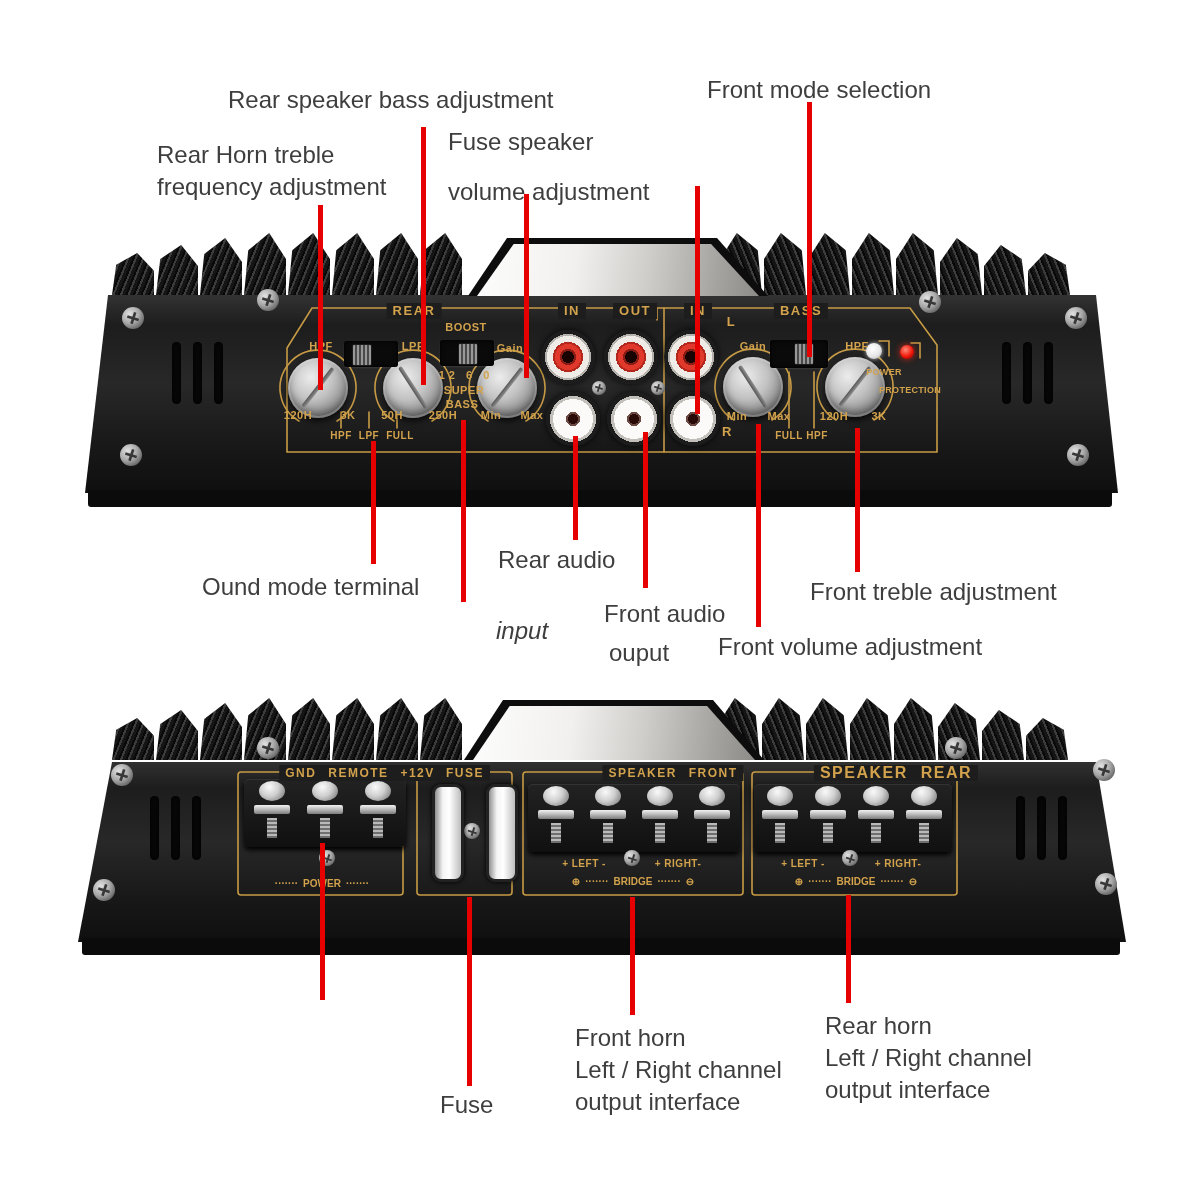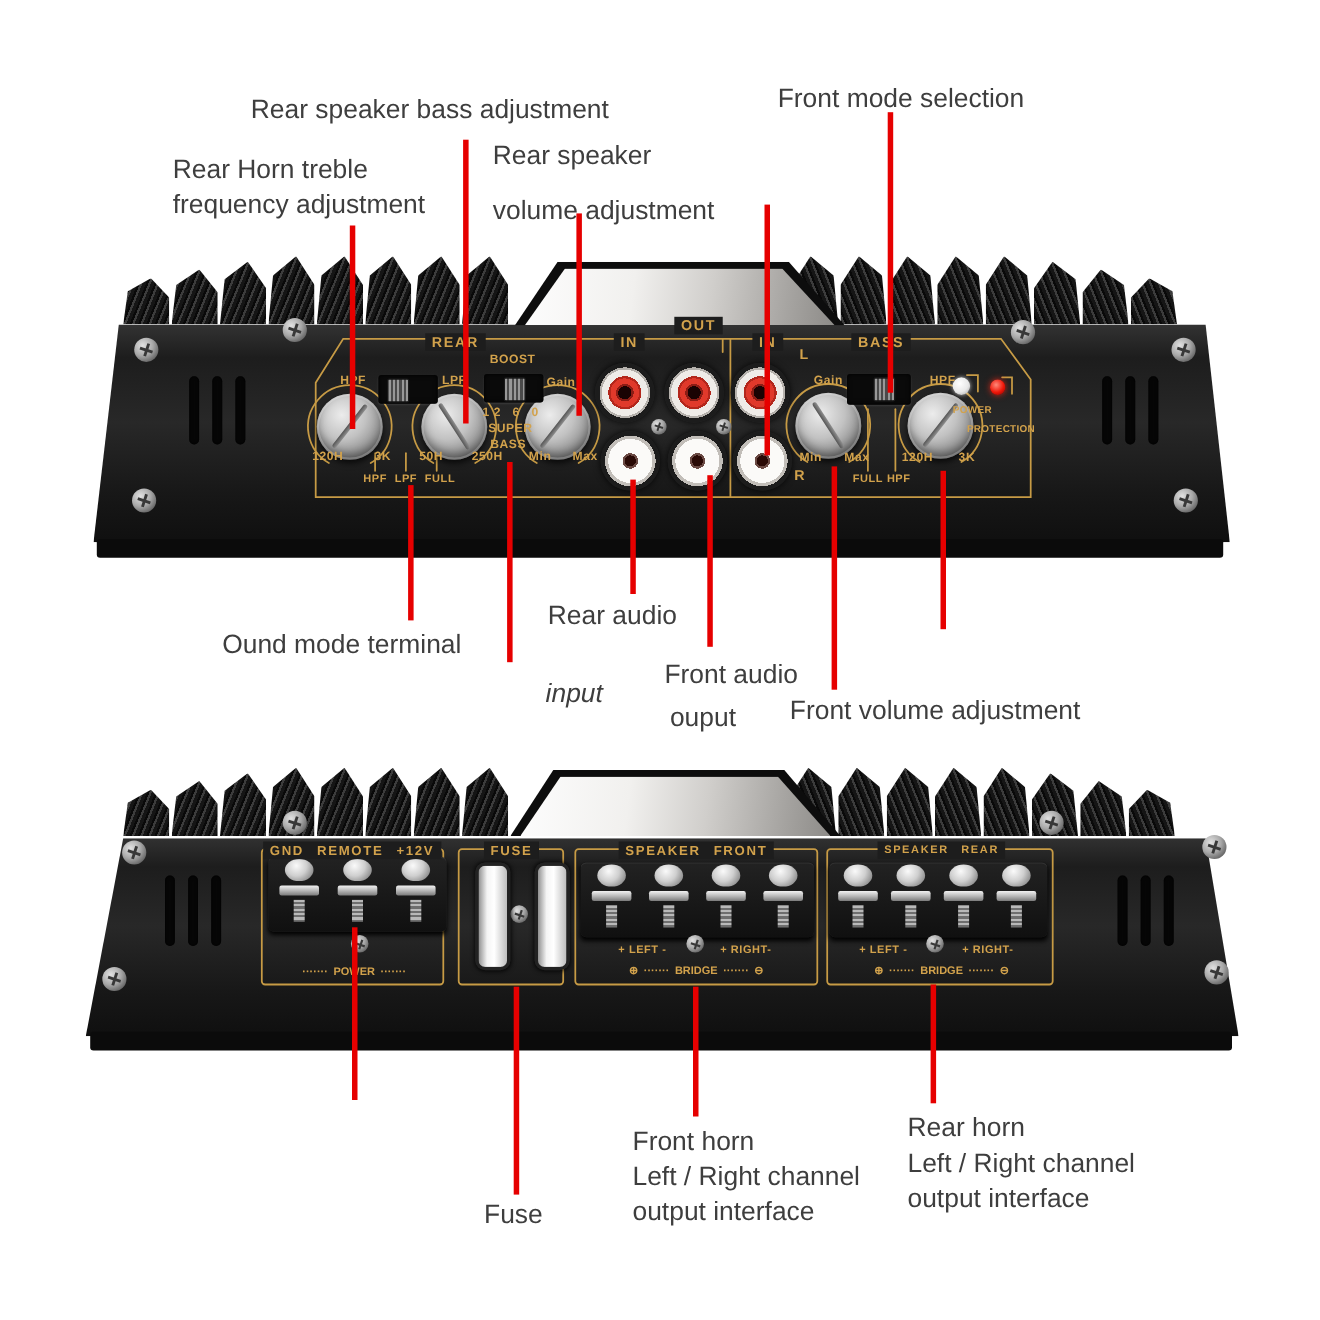--- a/index.html
+++ b/index.html
@@ -55,21 +55,21 @@
       background:repeating-linear-gradient(180deg,#b9b9b9 0 2px,#6e6e6e 2px 4px);}
   .fuse{position:absolute;width:26px;height:92px;border-radius:9px;border:3px solid #222;z-index:12;
       background:linear-gradient(90deg,#8f8f8f,#f4f4f4 30%,#fff 55%,#bdbdbd);box-shadow:0 0 5px #000;}
   
   .ghd{position:absolute;transform:translateX(-50%);font-weight:bold;font-size:13px;line-height:16px;
       color:var(--gold);background:#1d1d1d;padding:0 6px;letter-spacing:1.5px;white-space:nowrap;z-index:13;}
   .glb{position:absolute;transform:translateX(-50%);font-weight:bold;font-size:11px;line-height:12px;
       color:var(--gold);white-space:nowrap;z-index:13;letter-spacing:.5px;}
   .gls{font-size:10px;}
   .glt{font-size:9px;letter-spacing:.3px;}
-  .wsp{word-spacing:7px;}
+  .wsp{word-spacing:7px;margin-left:40px;}
   .brg{position:absolute;transform:translateX(-50%);display:flex;align-items:center;gap:5px;
       font-weight:bold;font-size:10px;color:var(--gold);z-index:13;white-space:nowrap;}
   .goldsvg{position:absolute;left:0;top:0;z-index:10;}
 </style>
 </head>
 <body>
 
 <div class="canvas">
 
   <div>
@@ -130,21 +130,21 @@
         <path d="M488,421 A38,38 0 1 1 526,421"></path>
         <path d="M734,420 A38,38 0 1 1 772,420"></path>
         <path d="M836,420 A38,38 0 1 1 874,420"></path>
         <path d="M879,341 H889 V356"></path>
           <path d="M911,343 H920 V358"></path>
       </g>
     </svg>
 
     <span class="ghd" style="left:414px;top:303px;">REAR</span>
     <span class="ghd" style="left:572px;top:303px;">IN</span>
-    <span class="ghd" style="left:635px;top:288px;text-align:center;">OUT</span>
+    <span class="ghd" style="left:635px;top:303px;text-align:center;">OUT</span>
     <span class="ghd" style="left:698px;top:303px;">IN</span>
     <span class="ghd" style="left:801px;top:303px;">BASS</span>
     <span class="glb" style="left:731px;top:316px;font-size:13px;">L</span>
     <span class="glb" style="left:727px;top:426px;font-size:13px;">R</span>
 
     <span class="glb" style="left:321px;top:340px;">HPF</span>
     <div class="knob" style="left:288px;top:358px;"></div>
     <span class="glb" style="left:298px;top:409px;">120H</span>
     <span class="glb" style="left:348px;top:409px;">3K</span>
 
@@ -252,21 +252,21 @@
         <rect x="238" y="772" width="165" height="123" rx="3"></rect>
         <rect x="417" y="772" width="95" height="123" rx="3"></rect>
         <rect x="523" y="772" width="220" height="123" rx="3"></rect>
         <rect x="752" y="772" width="205" height="123" rx="3"></rect>
       </g>
     </svg>
 
     <span class="ghd wsp" style="left:320px;top:765px;font-size:12px;">GND REMOTE +12V</span>
     <span class="ghd" style="left:465px;top:765px;font-size:12px;">FUSE</span>
     <span class="ghd wsp" style="left:633px;top:765px;font-size:12px;">SPEAKER FRONT</span>
-    <span class="ghd wsp" style="left:856px;top:765px;font-size:10px;">SPEAKER REAR</span>
+    <span class="ghd wsp" style="left:856px;top:765px;font-size:16px;">SPEAKER REAR</span>
 
     <div class="tblock" style="left:244px;top:779px;width:162px;height:68px;"></div>
     <div class="term" style="left:252px;top:781px;">
         <i class="cap"></i>
         <i class="wash"></i>
         <i class="shaft"></i>
       </div>
     <div class="term" style="left:305px;top:781px;">
         <i class="cap"></i>
         <i class="wash"></i>
@@ -362,28 +362,29 @@
   <i class="rl" style="left:855px;top:428px;height:144px;"></i>
   <i class="rl" style="left:320px;top:843px;height:157px;"></i>
   <i class="rl" style="left:467px;top:897px;height:189px;"></i>
   <i class="rl" style="left:630px;top:897px;height:118px;"></i>
   <i class="rl" style="left:846px;top:895px;height:108px;"></i>
 
   <span class="ann" style="left:228px;top:86px;">Rear speaker bass adjustment</span>
   <span class="ann" style="left:707px;top:76px;">Front mode selection</span>
   <span class="ann" style="left:157px;top:141px;">Rear Horn treble</span>
   <span class="ann" style="left:157px;top:173px;">frequency adjustment</span>
-  <span class="ann" style="left:448px;top:128px;">Rear speaker</span>
+  <span class="ann" style="left:448px;top:128px;">Fuse speaker</span>
   <span class="ann" style="left:448px;top:178px;">volume adjustment</span>
 
   <span class="ann" style="left:202px;top:573px;">Ound mode terminal</span>
   <span class="ann" style="left:498px;top:546px;">Rear audio</span>
   <span class="ann" style="left:496px;top:617px;font-style:italic;">input</span>
   <span class="ann" style="left:604px;top:600px;">Front audio</span>
   <span class="ann" style="left:609px;top:639px;">ouput</span>
+  <span class="ann" style="left:810px;top:578px;">Front treble adjustment</span>
   <span class="ann" style="left:718px;top:633px;">Front volume adjustment</span>
 
   <span class="ann" style="left:440px;top:1091px;">Fuse</span>
   <span class="ann" style="left:575px;top:1024px;">Front horn</span>
   <span class="ann" style="left:575px;top:1056px;">Left / Right channel</span>
   <span class="ann" style="left:575px;top:1088px;">output interface</span>
   <span class="ann" style="left:825px;top:1012px;">Rear horn</span>
   <span class="ann" style="left:825px;top:1044px;">Left / Right channel</span>
   <span class="ann" style="left:825px;top:1076px;">output interface</span>
 

